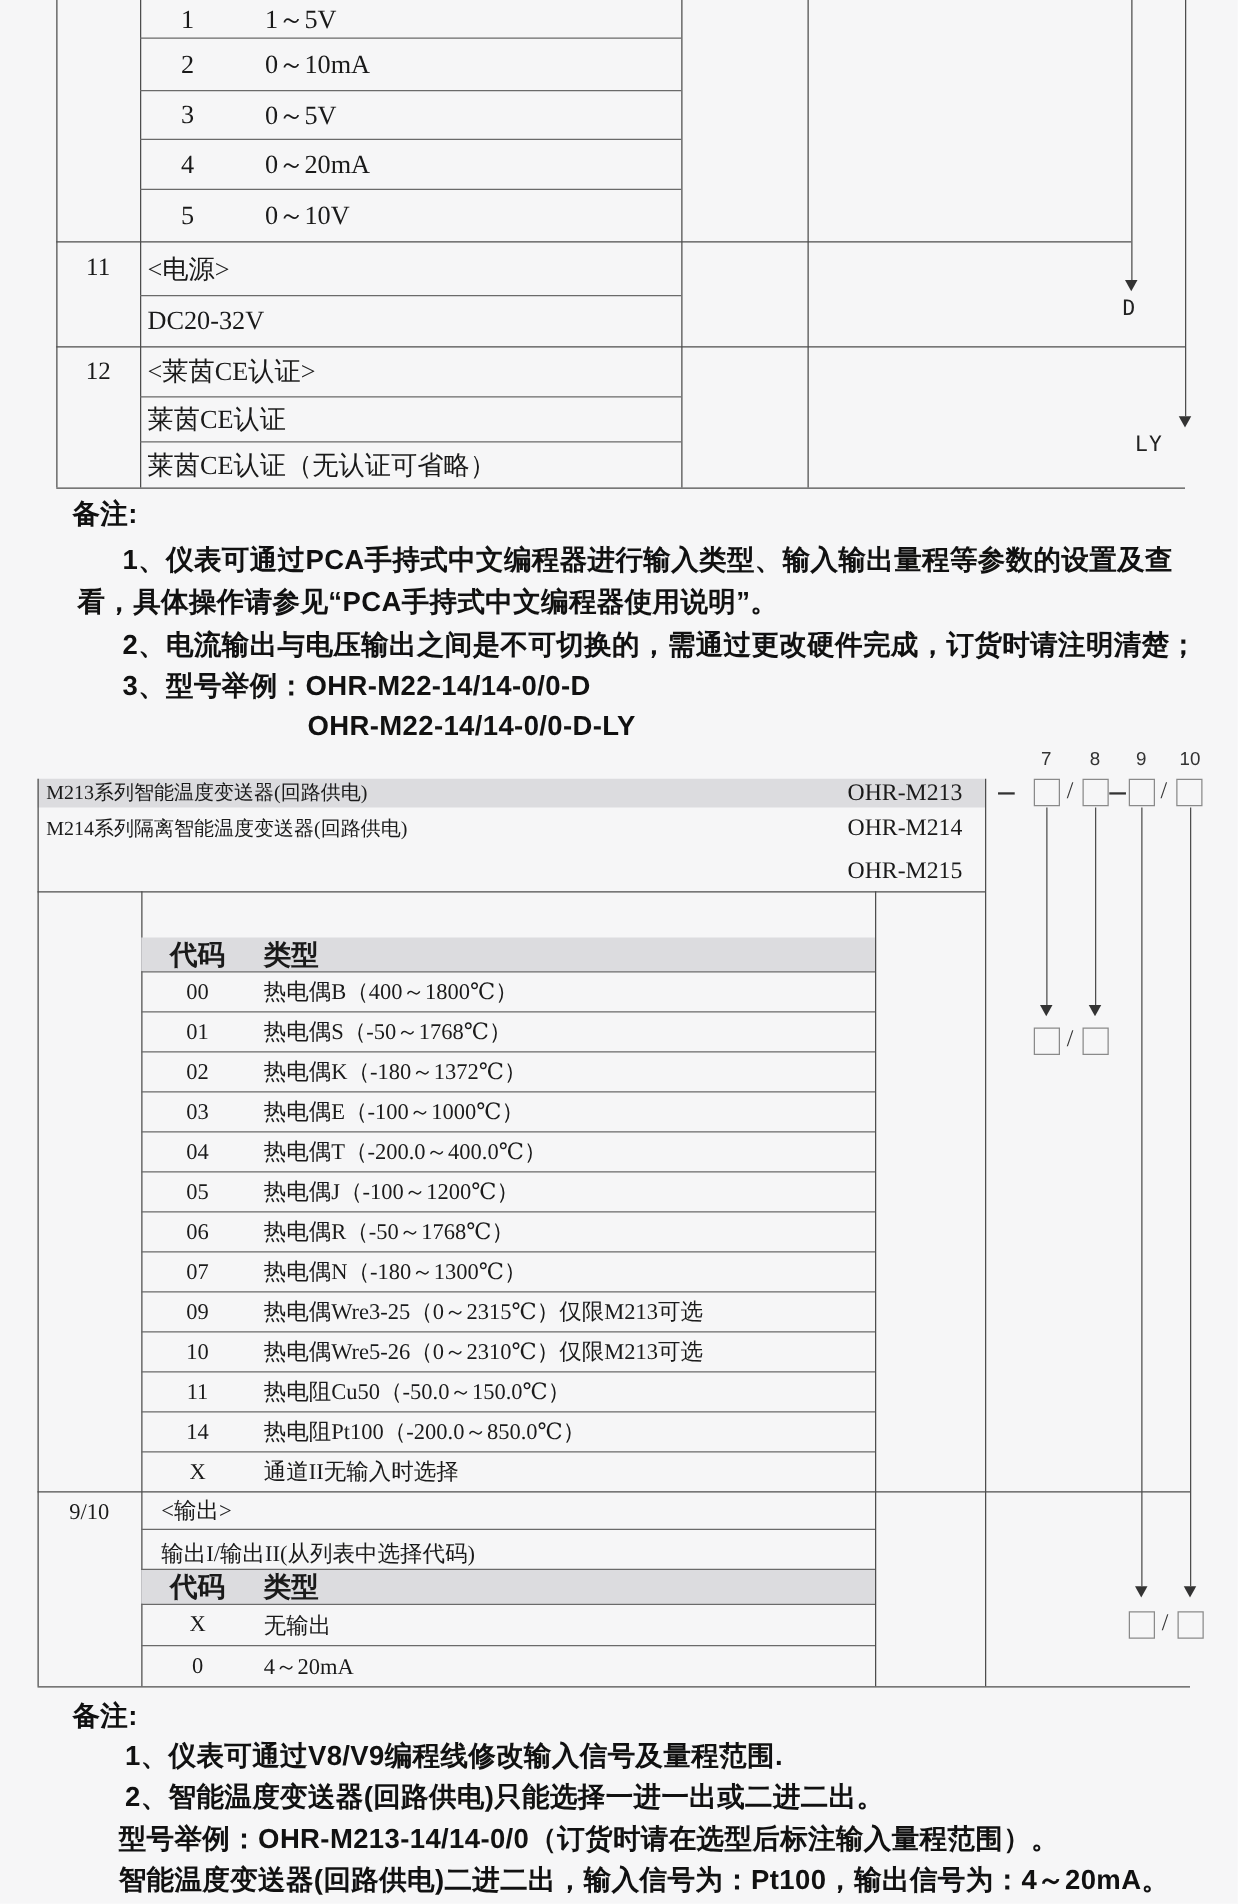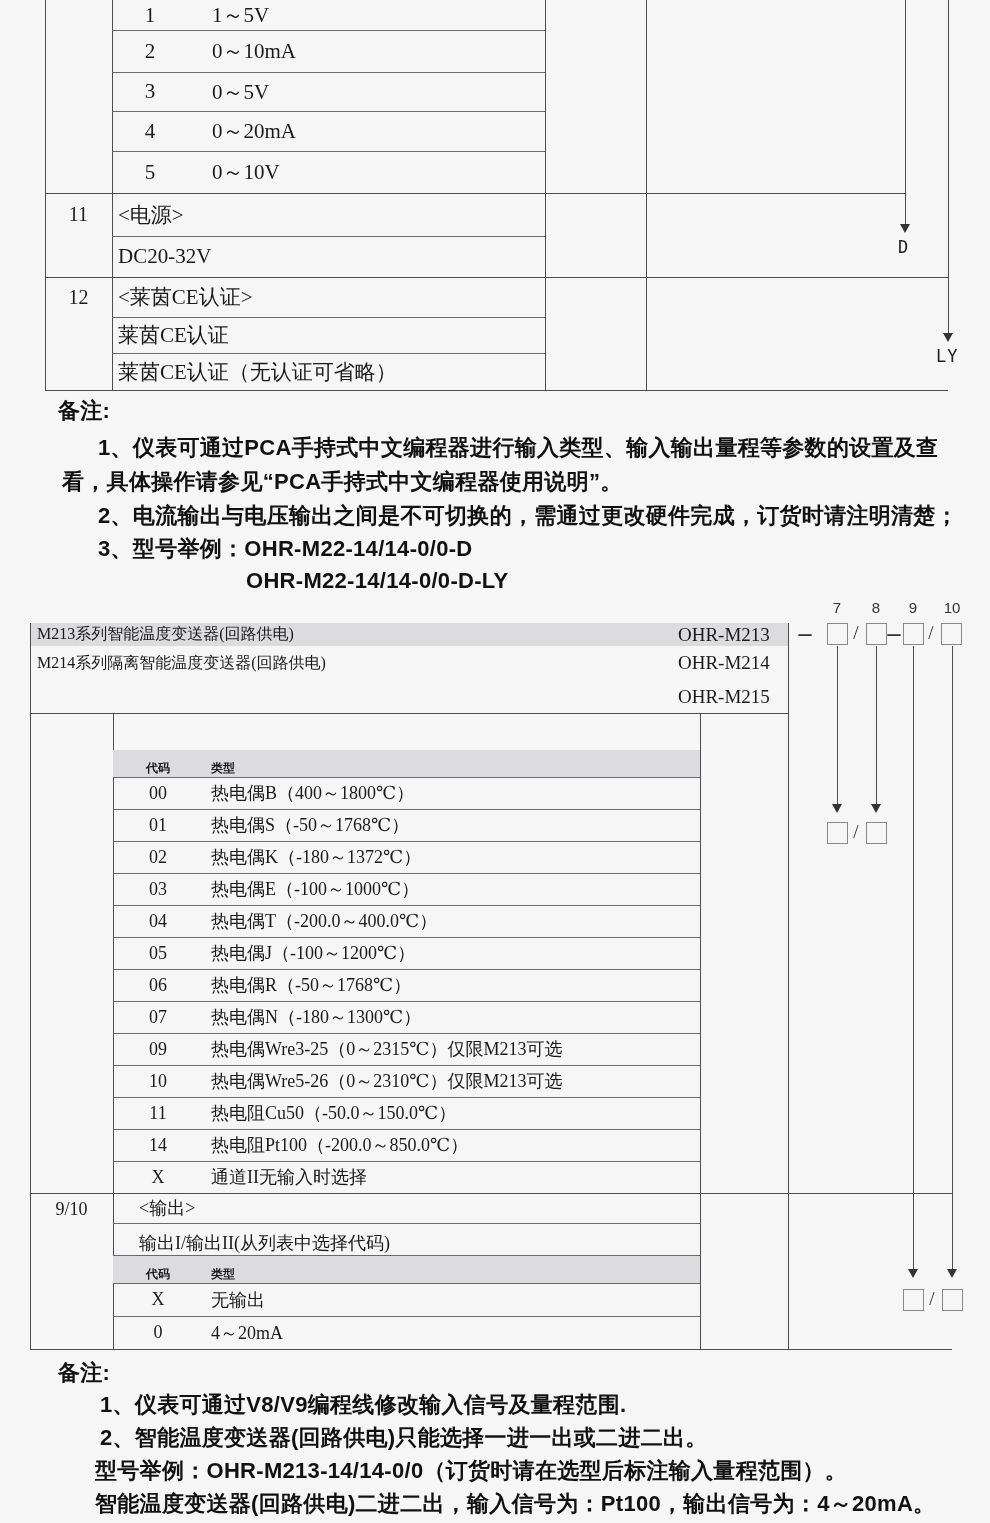--- a/index.html
+++ b/index.html
@@ -15,22 +15,22 @@
   .tcode{flex:none;width:76px;text-align:center;display:inline-block;}
   .ttype{margin-left:24px;}
   .padcell{padding-left:6px;text-align:center;}
   .numcell{left:45px;width:67px;justify-content:center;font-size:20px;}
   .srow{left:30px;width:688px;font-size:16px;}
   .sname{padding-left:7px;}
   .smodel{position:absolute;left:648px;font-size:19px;}
   .irow{left:113px;width:587px;font-size:18px;height:32px;}
   .icode{flex:none;width:90px;text-align:center;display:inline-block;}
   .itype{margin-left:8px;}
-  .hdr{font-weight:bold;font-size:12px;align-items:flex-end;}
-  .pad26{padding-left:26px;}
+  .hdr{font-weight:bold;font-size:22px;}
+  .pad26{padding-left:16px;}
   .note{position:absolute;font-family:"Liberation Sans","DejaVu Sans",sans-serif;
         font-size:22px;font-weight:600;color:#111;white-space:nowrap;letter-spacing:0.3px;}
   .ntitle{font-weight:bold;}
   .sq{position:absolute;width:19px;height:20px;border:1px solid #8a8a8a;}
   .arr{position:absolute;width:0;height:0;border-left:5px solid transparent;
        border-right:5px solid transparent;border-top:9px solid #333;}
   .sep{position:absolute;display:flex;align-items:center;justify-content:center;
        font-size:19px;color:#333;}
   .dash{font-size:26px;font-weight:bold;}
   .alabel{position:absolute;font-family:"DejaVu Sans Mono","Liberation Mono",monospace;
@@ -91,21 +91,21 @@
     <div class="cell trow padcell" style="top:277px;height:40px">&lt;莱茵CE认证&gt;</div>
     <div class="cell trow padcell" style="top:317px;height:36px">莱茵CE认证</div>
     <div class="cell trow padcell" style="top:353px;height:37px">莱茵CE认证（无认证可省略）</div>
 
     <div class="vl" style="left:905px;top:0;height:224px"></div>
     <div class="arr" style="left:900px;top:224px"></div>
     <div class="alabel" style="left:898px;top:237px">D</div>
 
     <div class="vl" style="left:948px;top:0;height:333px"></div>
     <div class="arr" style="left:943px;top:333px"></div>
-    <div class="alabel" style="left:936px;top:346px">LY</div>
+    <div class="alabel" style="left:908px;top:346px">LY</div>
   </div>
 
   <div>
     <div class="note ntitle" style="left:58px;top:396px">备注:</div>
     <div class="note" style="left:98px;top:433px">1、仪表可通过PCA手持式中文编程器进行输入类型、输入输出量程等参数的设置及查</div>
     <div class="note" style="left:62px;top:467px">看，具体操作请参见“PCA手持式中文编程器使用说明”。</div>
     <div class="note" style="left:98px;top:501px">2、电流输出与电压输出之间是不可切换的，需通过更改硬件完成，订货时请注明清楚；</div>
     <div class="note" style="left:98px;top:534px">3、型号举例：OHR-M22-14/14-0/0-D</div>
     <div class="note" style="left:246px;top:568px">OHR-M22-14/14-0/0-D-LY</div>
   </div>

